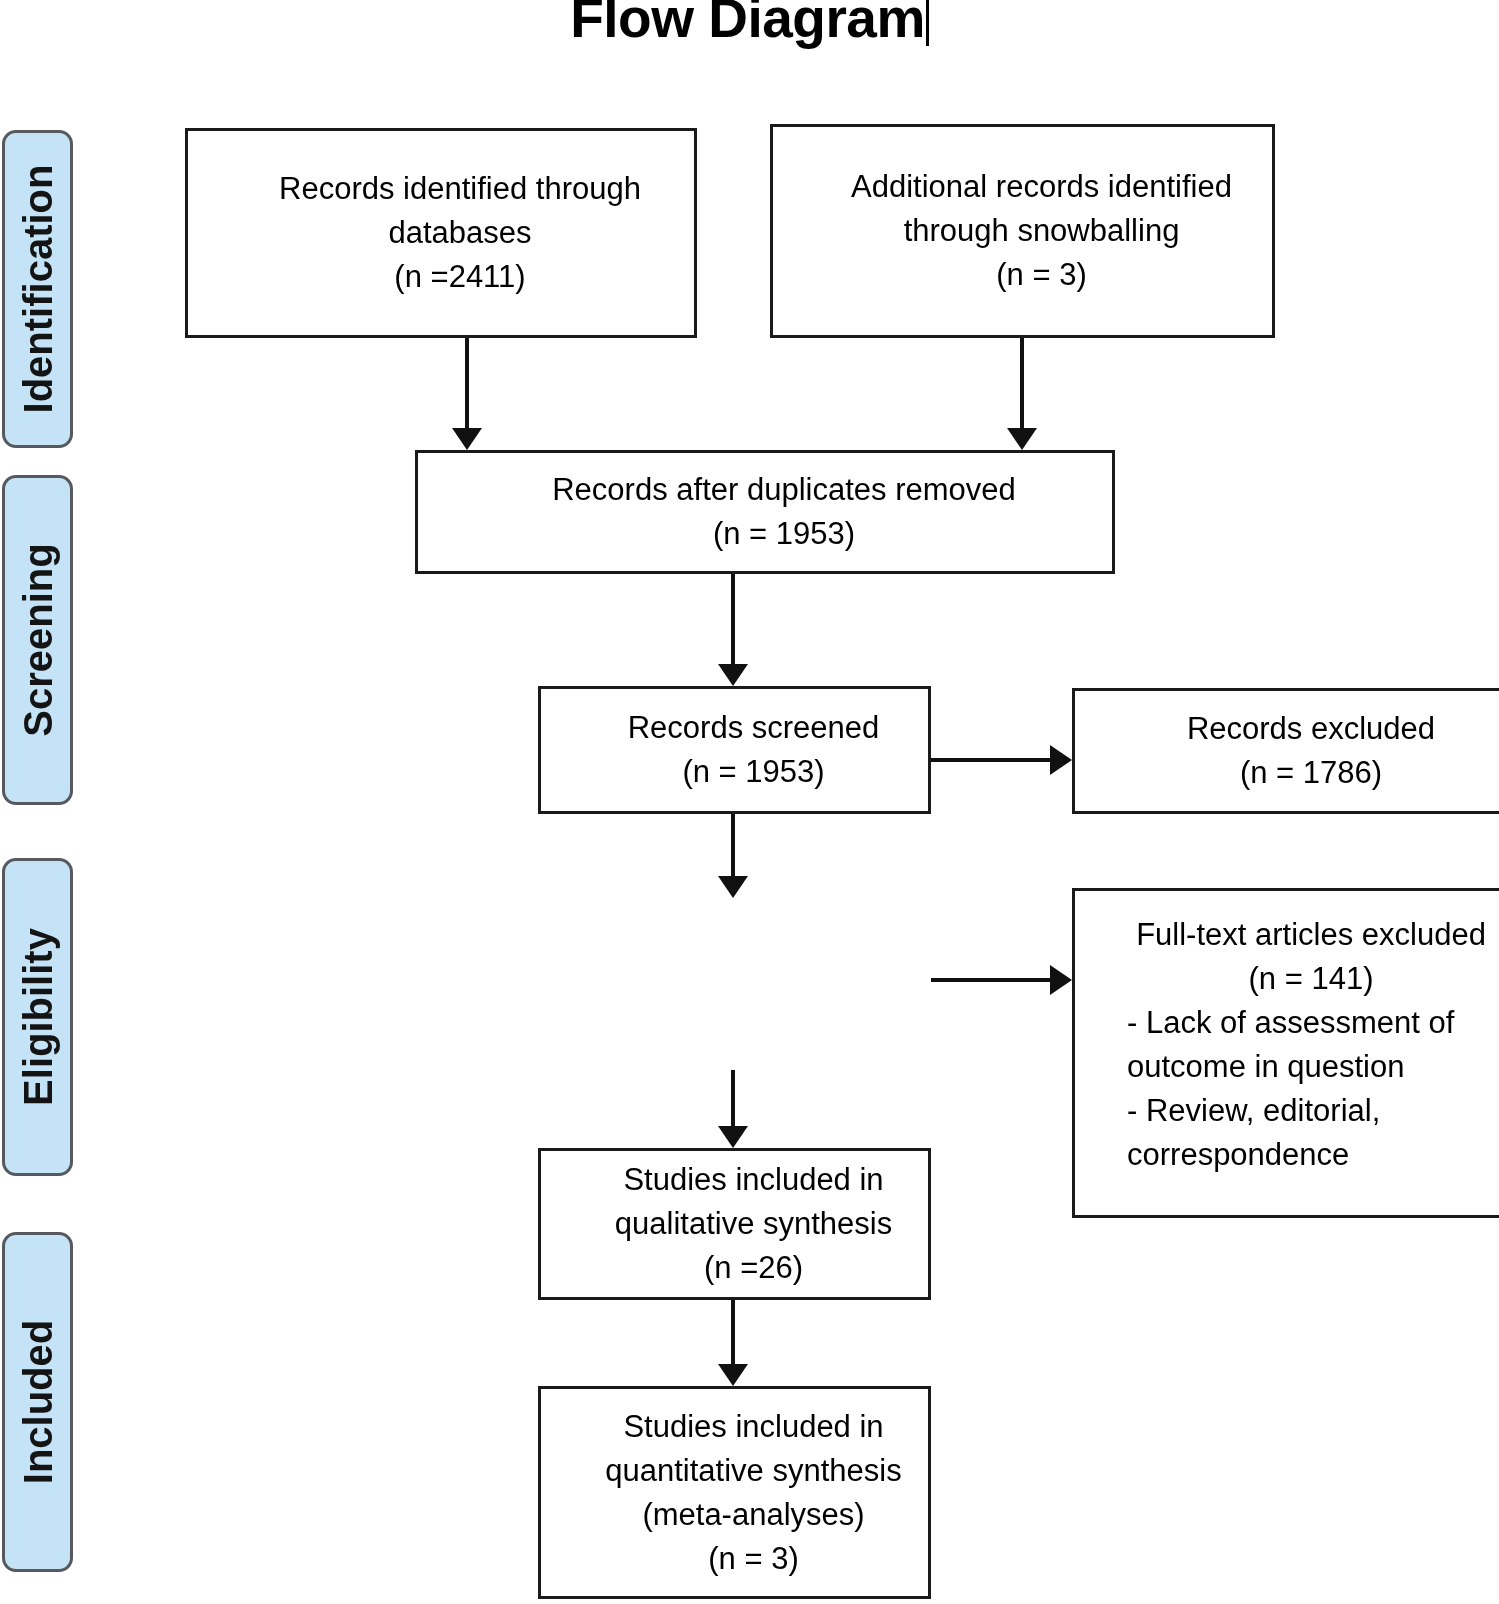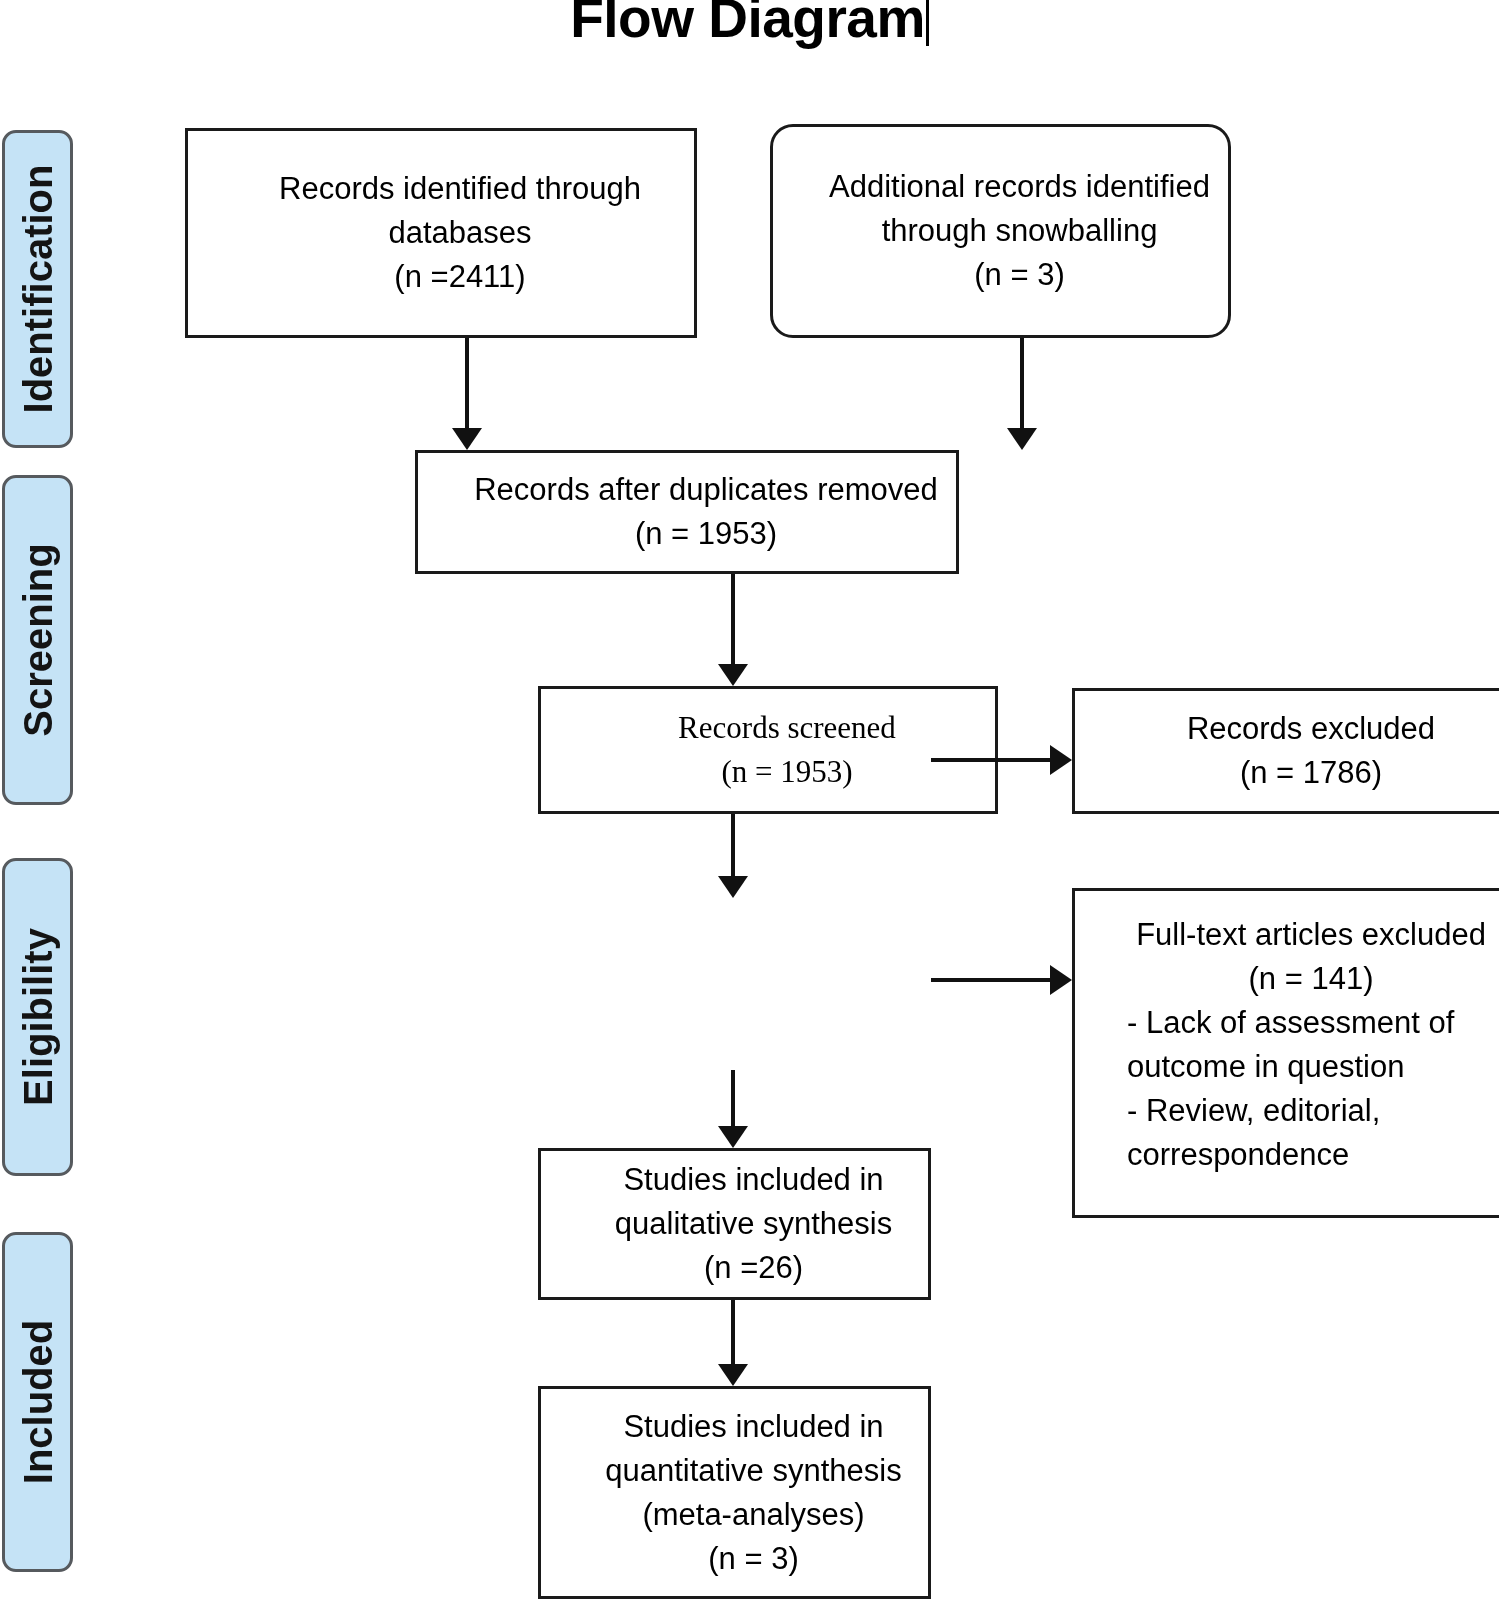--- a/index.html
+++ b/index.html
@@ -142,45 +142,45 @@
   </div>
 
   <div class="box" style="left:185px; top:128px; width:512px; height:210px;">
     <div class="box-text">
       <span class="line">Records identified through</span>
       <span class="line">databases</span>
       <span class="line">(n =2411)</span>
     </div>
   </div>
 
-  <div class="box" style="left:770px; top:124px; width:461px; height:214px;border-radius:23px;">
+  <div class="box" style="left:770px; top:124px; width:505px; height:214px;">
     <div class="box-text">
       <span class="line">Additional records identified</span>
       <span class="line">through snowballing</span>
       <span class="line">(n = 3)</span>
     </div>
   </div>
 
   <div class="vline" style="left:465px; top:338px; height:92px;"></div>
   <div class="arrow-down" style="left:452px; top:428px;"></div>
 
   <div class="vline" style="left:1020px; top:338px; height:92px;"></div>
   <div class="arrow-down" style="left:1007px; top:428px;"></div>
 
-  <div class="box" style="left:415px; top:450px; width:544px; height:124px;">
+  <div class="box" style="left:415px; top:450px; width:700px; height:124px;">
     <div class="box-text">
       <span class="line">Records after duplicates removed</span>
       <span class="line">(n = 1953)</span>
     </div>
   </div>
 
   <div class="vline" style="left:731px; top:574px; height:92px;"></div>
   <div class="arrow-down" style="left:718px; top:664px;"></div>
 
-  <div class="box" style="left:538px; top:686px; width:460px; height:128px;font-family:Liberation Serif, serif;">
+  <div class="box" style="left:538px; top:686px; width:393px; height:128px;">
     <div class="box-text">
       <span class="line">Records screened</span>
       <span class="line">(n = 1953)</span>
     </div>
   </div>
 
   <div class="hline" style="left:931px; top:758px; width:126px;"></div>
   <div class="arrow-right" style="left:1050px; top:745px;"></div>
 
   <div class="box" style="left:1072px; top:688px; width:440px; height:126px;">

